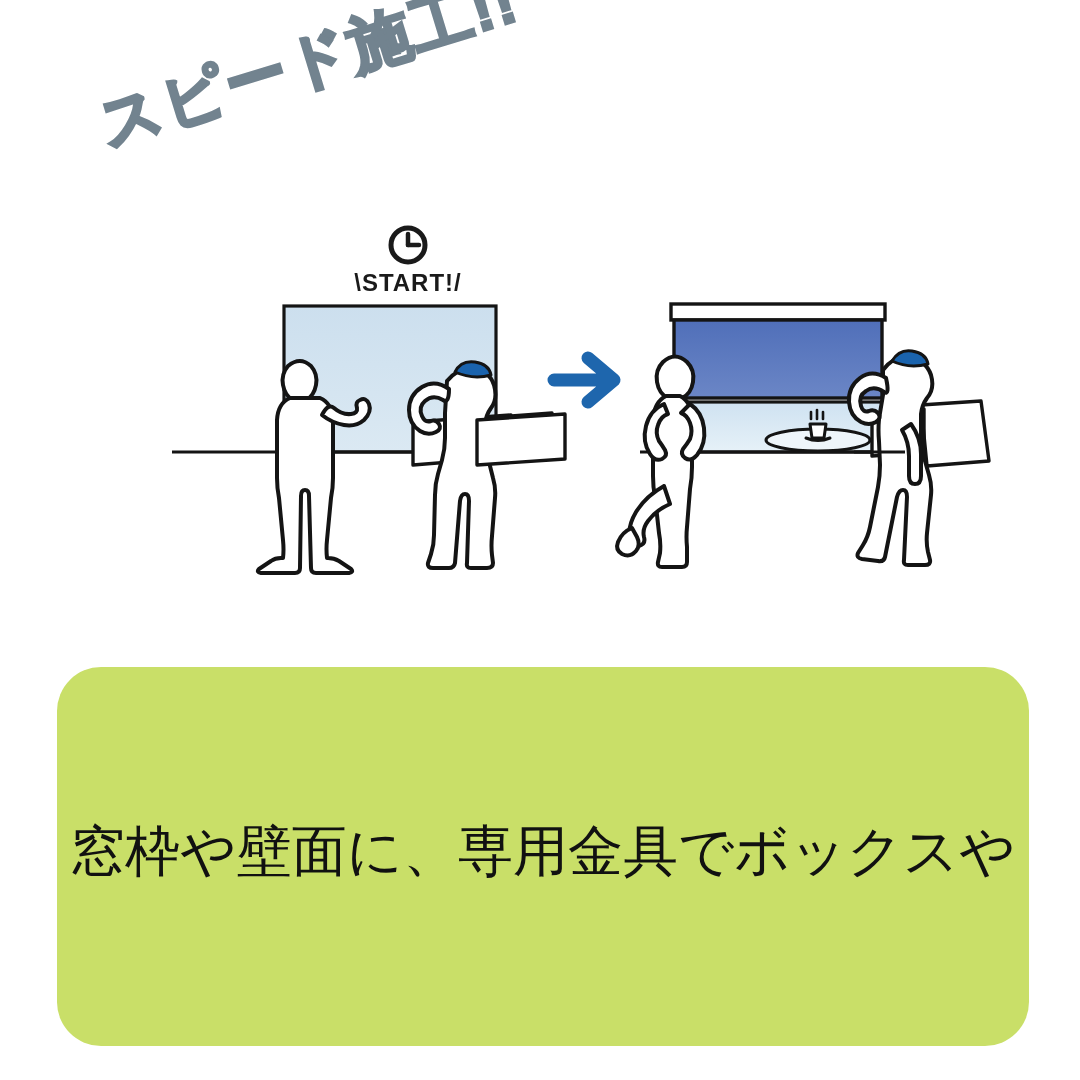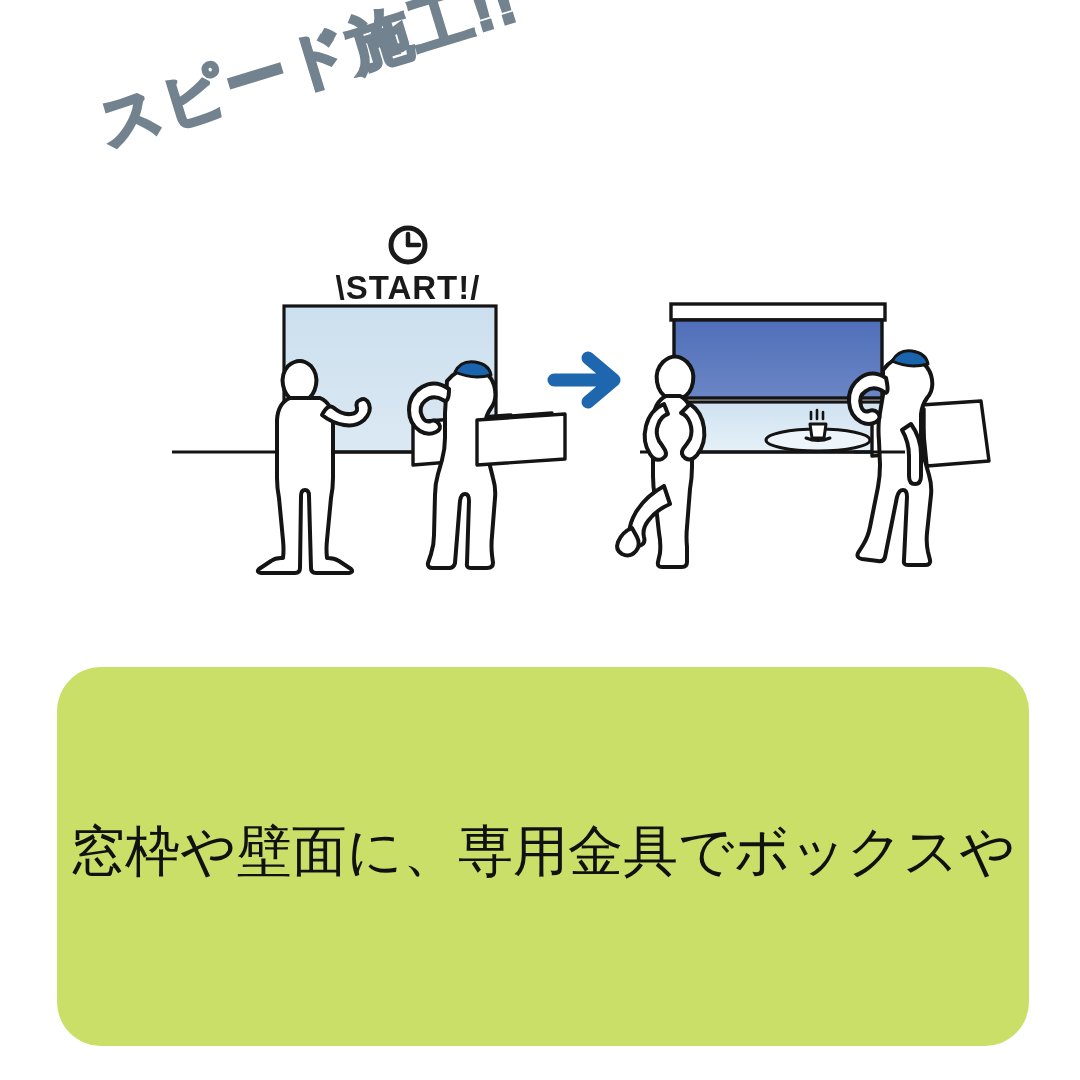--- a/index.html
+++ b/index.html
@@ -52,21 +52,21 @@
   
   .scene-label {
     position: absolute;
     text-align: center;
     font-weight: bold;
     color: #1a1a1a;
     letter-spacing: 1px;
   }
   .scene-label .lbl-text {
     display: block;
-    font-size: 33px;
+    font-size: 24px;
     line-height: 1.1;
     white-space: nowrap;
   }
   #label-start { left: 318px; top: 222px; width: 180px; }
   #label-finish { left: 690px; top: 216px; width: 200px; }
 
   .clock-wrap {
     display: block;
     height: 46px;
     margin-bottom: 2px;

